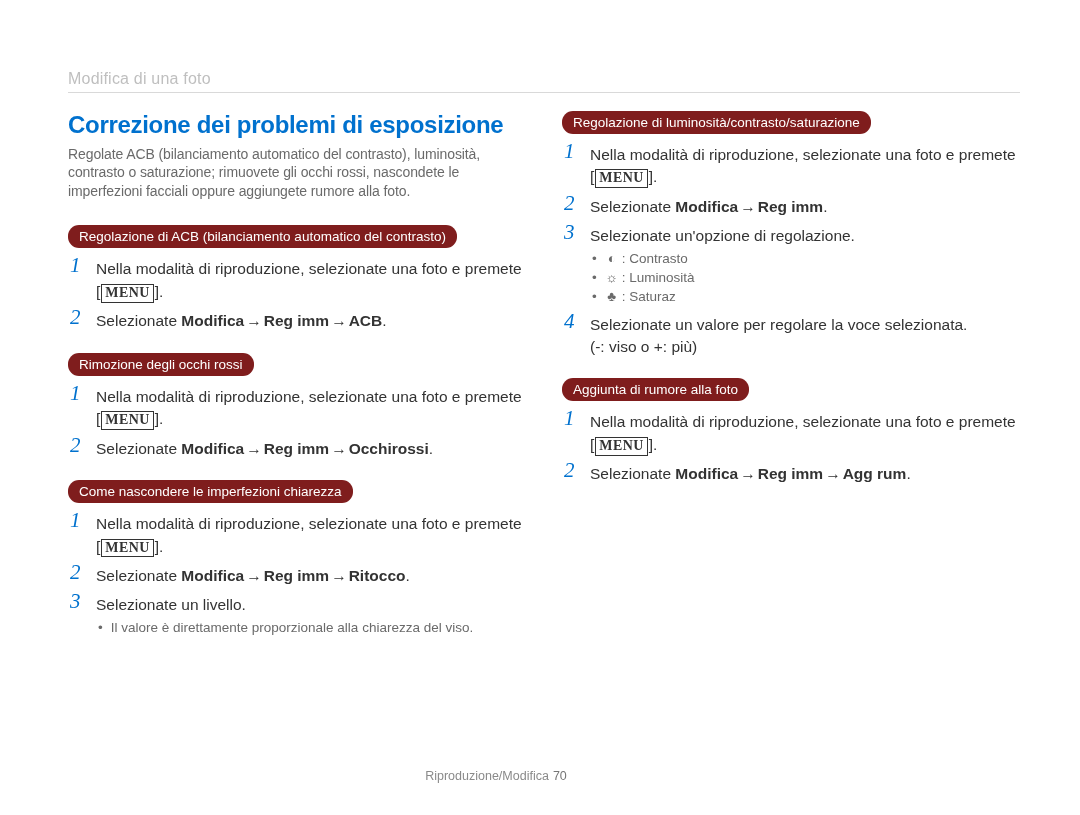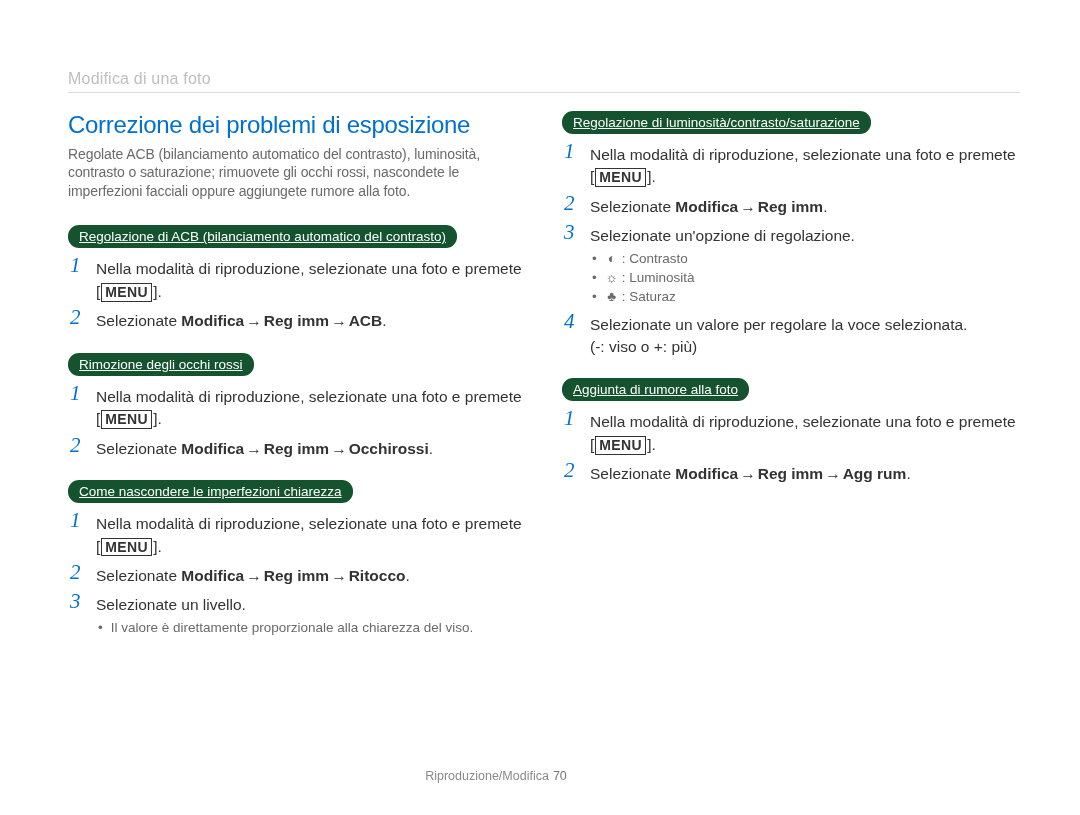--- a/index.html
+++ b/index.html
@@ -31,43 +31,42 @@
   }
   .columns {
     display: flex;
     gap: 36px;
   }
   .col {
     width: 470px;
   }
   h1.section {
     font-size: 24px;
-    font-weight: 400;
+    font-weight: 700;
     color: #0071ce;
     letter-spacing: -0.3px;
     margin: 0 0 6px 0;
     line-height: 1.15;
   }
   p.intro {
     font-size: 14px;
     color: #6a6a6a;
     line-height: 1.35;
     margin: 0 0 24px 0;
     letter-spacing: -0.1px;
   }
   .pill {
     display: inline-block;
-    background: #14532d;
+    background: #7f1d1d;
     color: #fff;
     font-size: 13.5px;
     padding: 4px 11px 4px 11px;
     border-radius: 11px;
     margin: 0 0 10px 0;
     white-space: nowrap;
-    text-decoration: underline;
   }
   ol.steps {
     list-style: none;
     padding: 0;
     margin: 0 0 20px 0;
     counter-reset: step;
   }
   ol.steps > li {
     counter-increment: step;
     position: relative;
@@ -91,21 +90,21 @@
   .menu-button {
     display: inline-block;
     border: 1.1px solid #333;
     border-radius: 0;
     padding: 0 3px 0 3px;
     font-weight: 700;
     font-size: 14px;
     line-height: 1.2;
     letter-spacing: 0.4px;
     margin: 0 1px;
-    font-family: Liberation Sans, sans-serif;
+    font-family: Liberation Serif, serif;
     text-align: center;
   }
   strong { font-weight: 700; }
   .arrow { font-weight: 400; padding: 0 2px; }
   ul.sub {
     list-style: none;
     padding: 0 0 0 2px;
     margin: 2px 0 6px 0;
   }
   ul.sub li {

